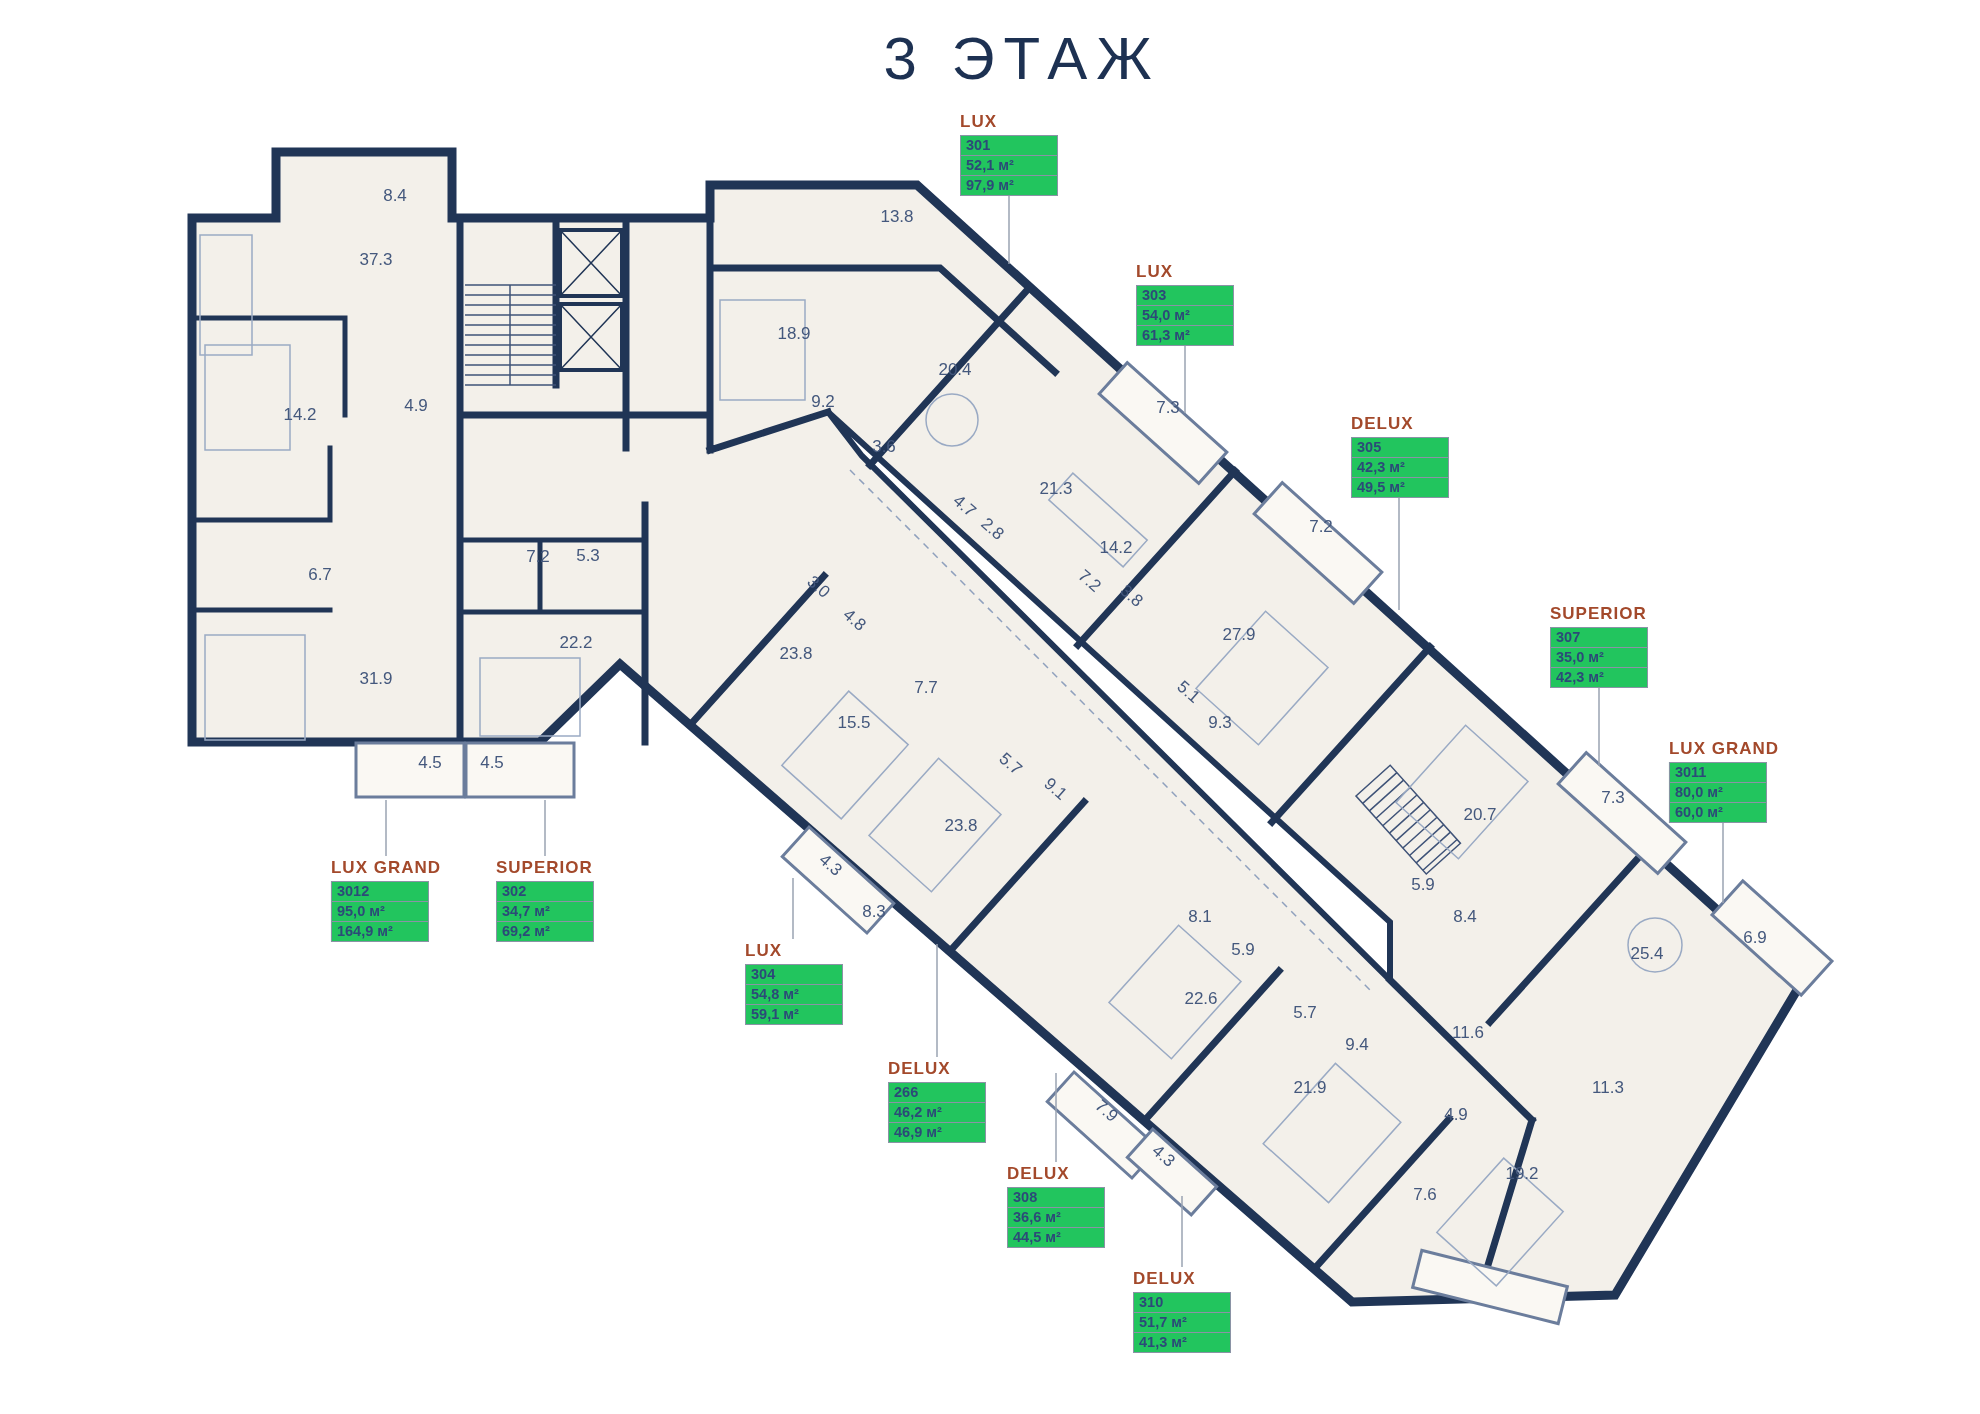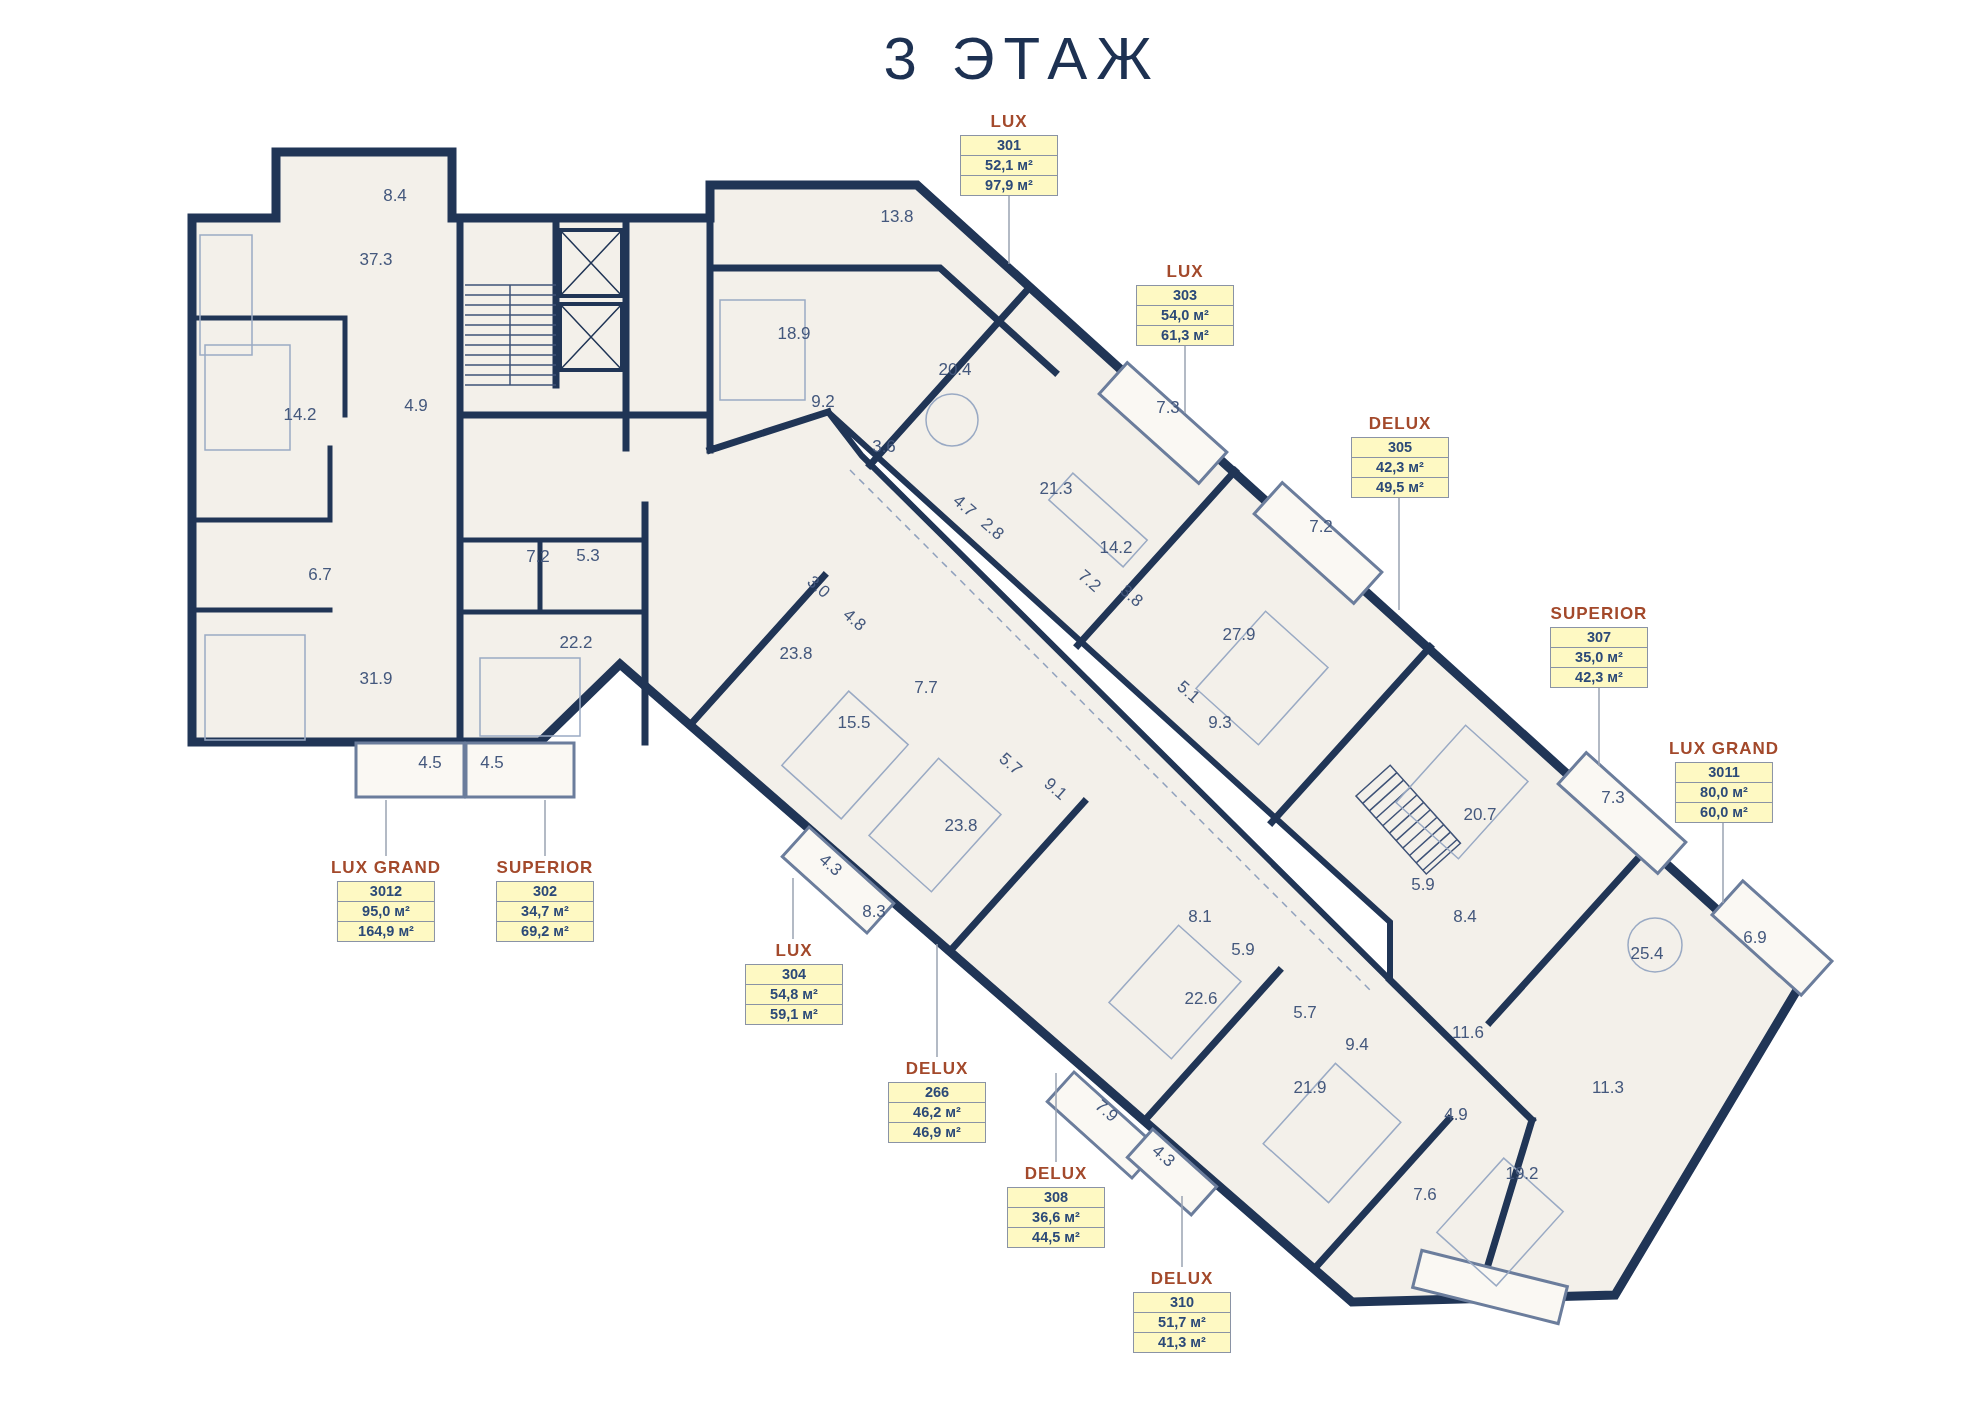--- a/index.html
+++ b/index.html
@@ -1,23 +1,23 @@
 <!DOCTYPE html>
 <html><head>
 <meta charset="utf-8">
 <style>
   html,body{margin:0;padding:0;background:#ffffff;}
   body{width:1980px;height:1414px;position:relative;overflow:hidden;
        font-family:"Liberation Sans",sans-serif;}
   .plan-svg{position:absolute;left:0;top:0;z-index:1;}
   .floor-title{position:absolute;top:24px;left:1022px;transform:translateX(-50%);
        font-size:60px;letter-spacing:9px;color:#1d3152;font-weight:500;z-index:2;white-space:nowrap;}
-  .unit-label{position:absolute;transform:translateX(-50%);text-align:center;z-index:3;}
+  .unit-label{position:absolute;transform:translateX(-50%);z-index:3;}
   .u-type{font-weight:bold;color:#a3492b;font-size:17px;letter-spacing:1px;margin-bottom:3px;white-space:nowrap;}
-  .u-box{display:inline-block;background:#fef9c3;border:1.5px solid #8a93a5;}
+  .u-box{display:inline-block;background:#22c55e;border:1.5px solid #8a93a5;}
   .u-row{min-width:86px;padding:0 5px;height:19px;line-height:19px;font-size:14.5px;
          font-weight:bold;color:#2c4a78;white-space:nowrap;}
   .u-row + .u-row{border-top:1.5px solid #8a93a5;}
 </style>
 </head>
 <body>
 
 <svg class="plan-svg" width="1980" height="1414" viewBox="0 0 1980 1414">
 
   <path d="M192,218 H276 V152 H452 V218 H710 V185 H917 L1800,985 L1615,1295 L1352,1302 L620,664 L540,742 H192 Z" fill="#f3f0ea" stroke="#203556" stroke-width="9" stroke-linejoin="miter"></path>

